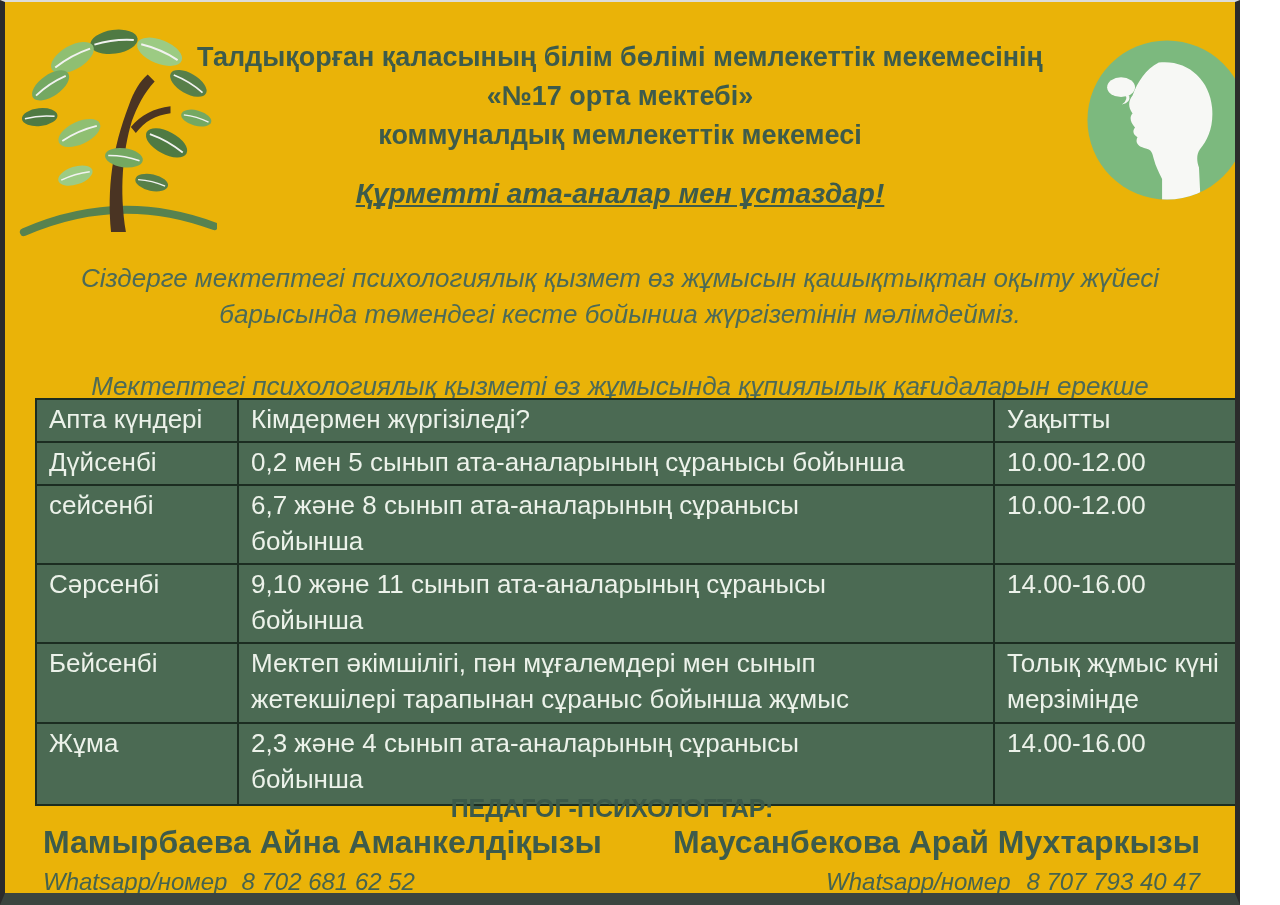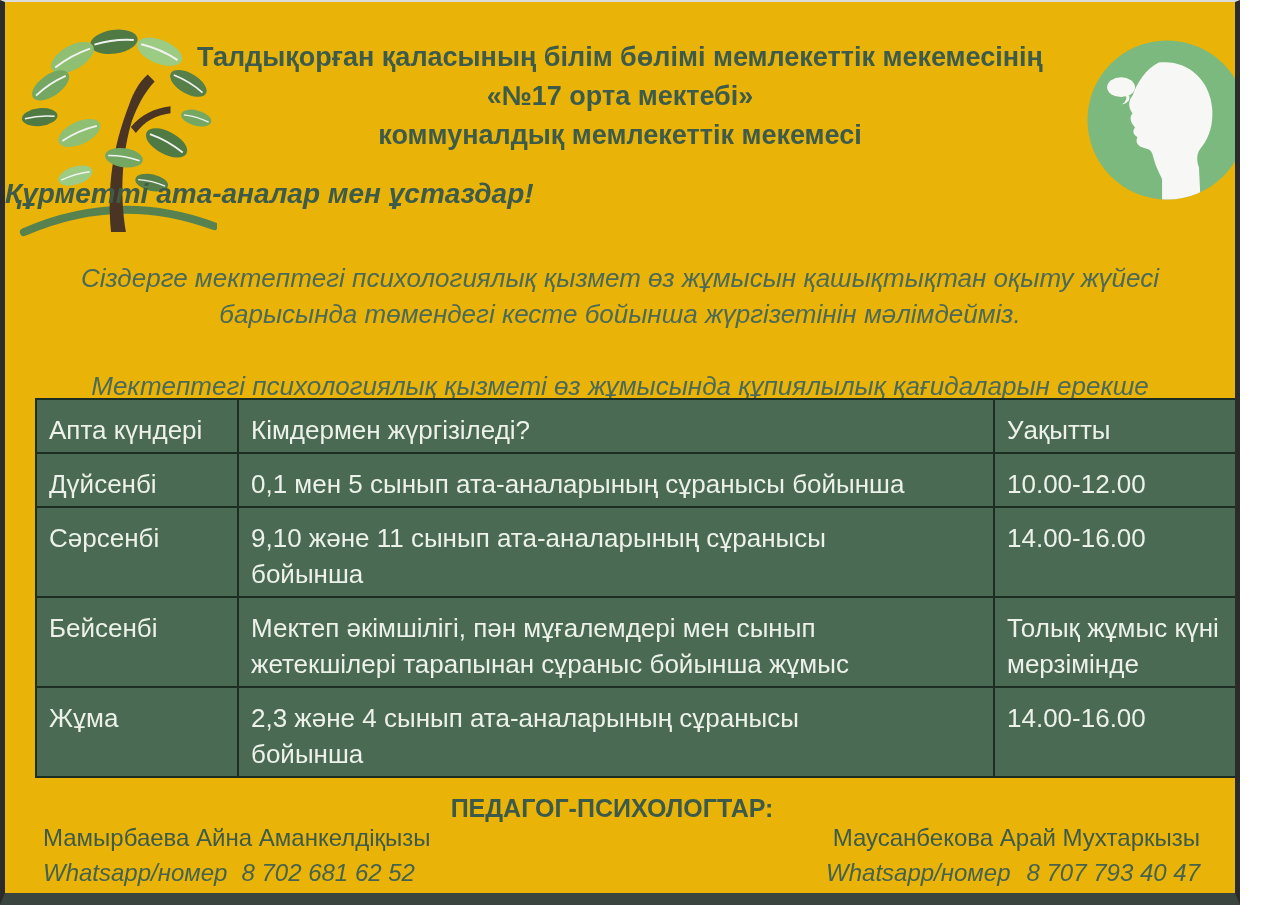--- a/index.html
+++ b/index.html
@@ -19,60 +19,60 @@
   .tree-logo { position: absolute; left: 12px; top: 20px; width: 200px; height: 218px; }
   .head-logo { position: absolute; left: 1080px; top: 36px; width: 164px; height: 164px; }
 
   .org-header {
     position: absolute; top: 36px; left: 150px; right: 150px;
     text-align: center; color: #3d5b4b; font-weight: bold;
     font-size: 27px; line-height: 39px;
   }
   .greeting {
     position: absolute; top: 176px; left: 0; right: 0;
-    text-align: left; color: #3d5b4b;
-    font-weight: bold; font-style: italic; font-size: 28px;
+    text-align: center; color: #3d5b4b;
+    font-weight: bold; font-style: italic; font-size: 28px; text-decoration: underline;
   }
   .intro {
     position: absolute; top: 222px; left: 25px; right: 25px;
     text-align: center; color: #4c6a58;
     font-style: italic; font-size: 26px; line-height: 36px; font-weight: 500;
     white-space: pre-line;
   }
   .intro .para { white-space: pre-line; }
 
   table.schedule {
     position: absolute; top: 396px; left: 30px; width: 1225px;
     border-collapse: collapse; table-layout: fixed;
   }
   table.schedule th, table.schedule td {
     background: #4b6a53;
     border: 2px solid #1c2d21;
     color: #ecf2ea;
     font-size: 26px; line-height: 36px;
     text-align: left; vertical-align: top;
-    padding: 12px 12px 4px 12px;
+    padding: 1px 12px 4px 12px;
     font-weight: normal;
     white-space: pre-line;
     overflow: hidden;
   }
   tr.hdr   { height: 34px; }
   tr.r-sm  { height: 41px; }
   tr.r-md  { height: 77px; }
   tr.r-lg  { height: 80px; margin-top: 12px; }
   tr.r-xl  { height: 82px; }
 
   .footer-title {
     position: absolute; top: 792px; left: 0; right: 16px;
     text-align: center; color: #3c5a4a; font-weight: bold; font-size: 25px;
   }
   .psych { position: absolute; top: 822px; }
   .psych.left { left: 38px; text-align: left; }
   .psych.right { right: 35px; text-align: right; }
-  .psych .name { color: #3d5b4b; font-weight: normal; font-size: 24px; }
+  .psych .name { color: #3d5b4b; font-weight: bold; font-size: 32px; }
   .psych .wa { margin-top: 7px; color: #46634f; font-style: italic; font-size: 24px; }
   .psych.right .wa .phone { margin-left: 16px; margin-top: 8px; }
   .psych .wa .phone { margin-left: 14px; }
 </style>
 </head>
 <body>
 
 <div class="poster">
 
   <svg class="tree-logo" viewBox="0 0 200 220" aria-hidden="true">
@@ -133,21 +133,27 @@
         <col style="width:265px">
       </colgroup>
     <tbody>
         <tr class="hdr">
       <th>Апта күндері</th>
       <th>Кімдермен жүргізіледі?</th>
       <th>Уақытты</th>
     </tr>
     <tr class="r-sm">
       <td>Дүйсенбі</td>
-      <td>0,1 мен 5 сынып ата-аналарының сұранысы бойынша</td>
+      <td>0,2 мен 5 сынып ата-аналарының сұранысы бойынша</td>
+      <td>10.00-12.00</td>
+    </tr>
+    <tr class="r-md">
+      <td>сейсенбі</td>
+      <td>6,7 және 8 сынып ата-аналарының сұранысы
+бойынша</td>
       <td>10.00-12.00</td>
     </tr>
     <tr class="r-md">
       <td>Сәрсенбі</td>
       <td>9,10 және 11 сынып ата-аналарының сұранысы
 бойынша</td>
       <td>14.00-16.00</td>
     </tr>
     <tr class="r-lg">
       <td>Бейсенбі</td>

